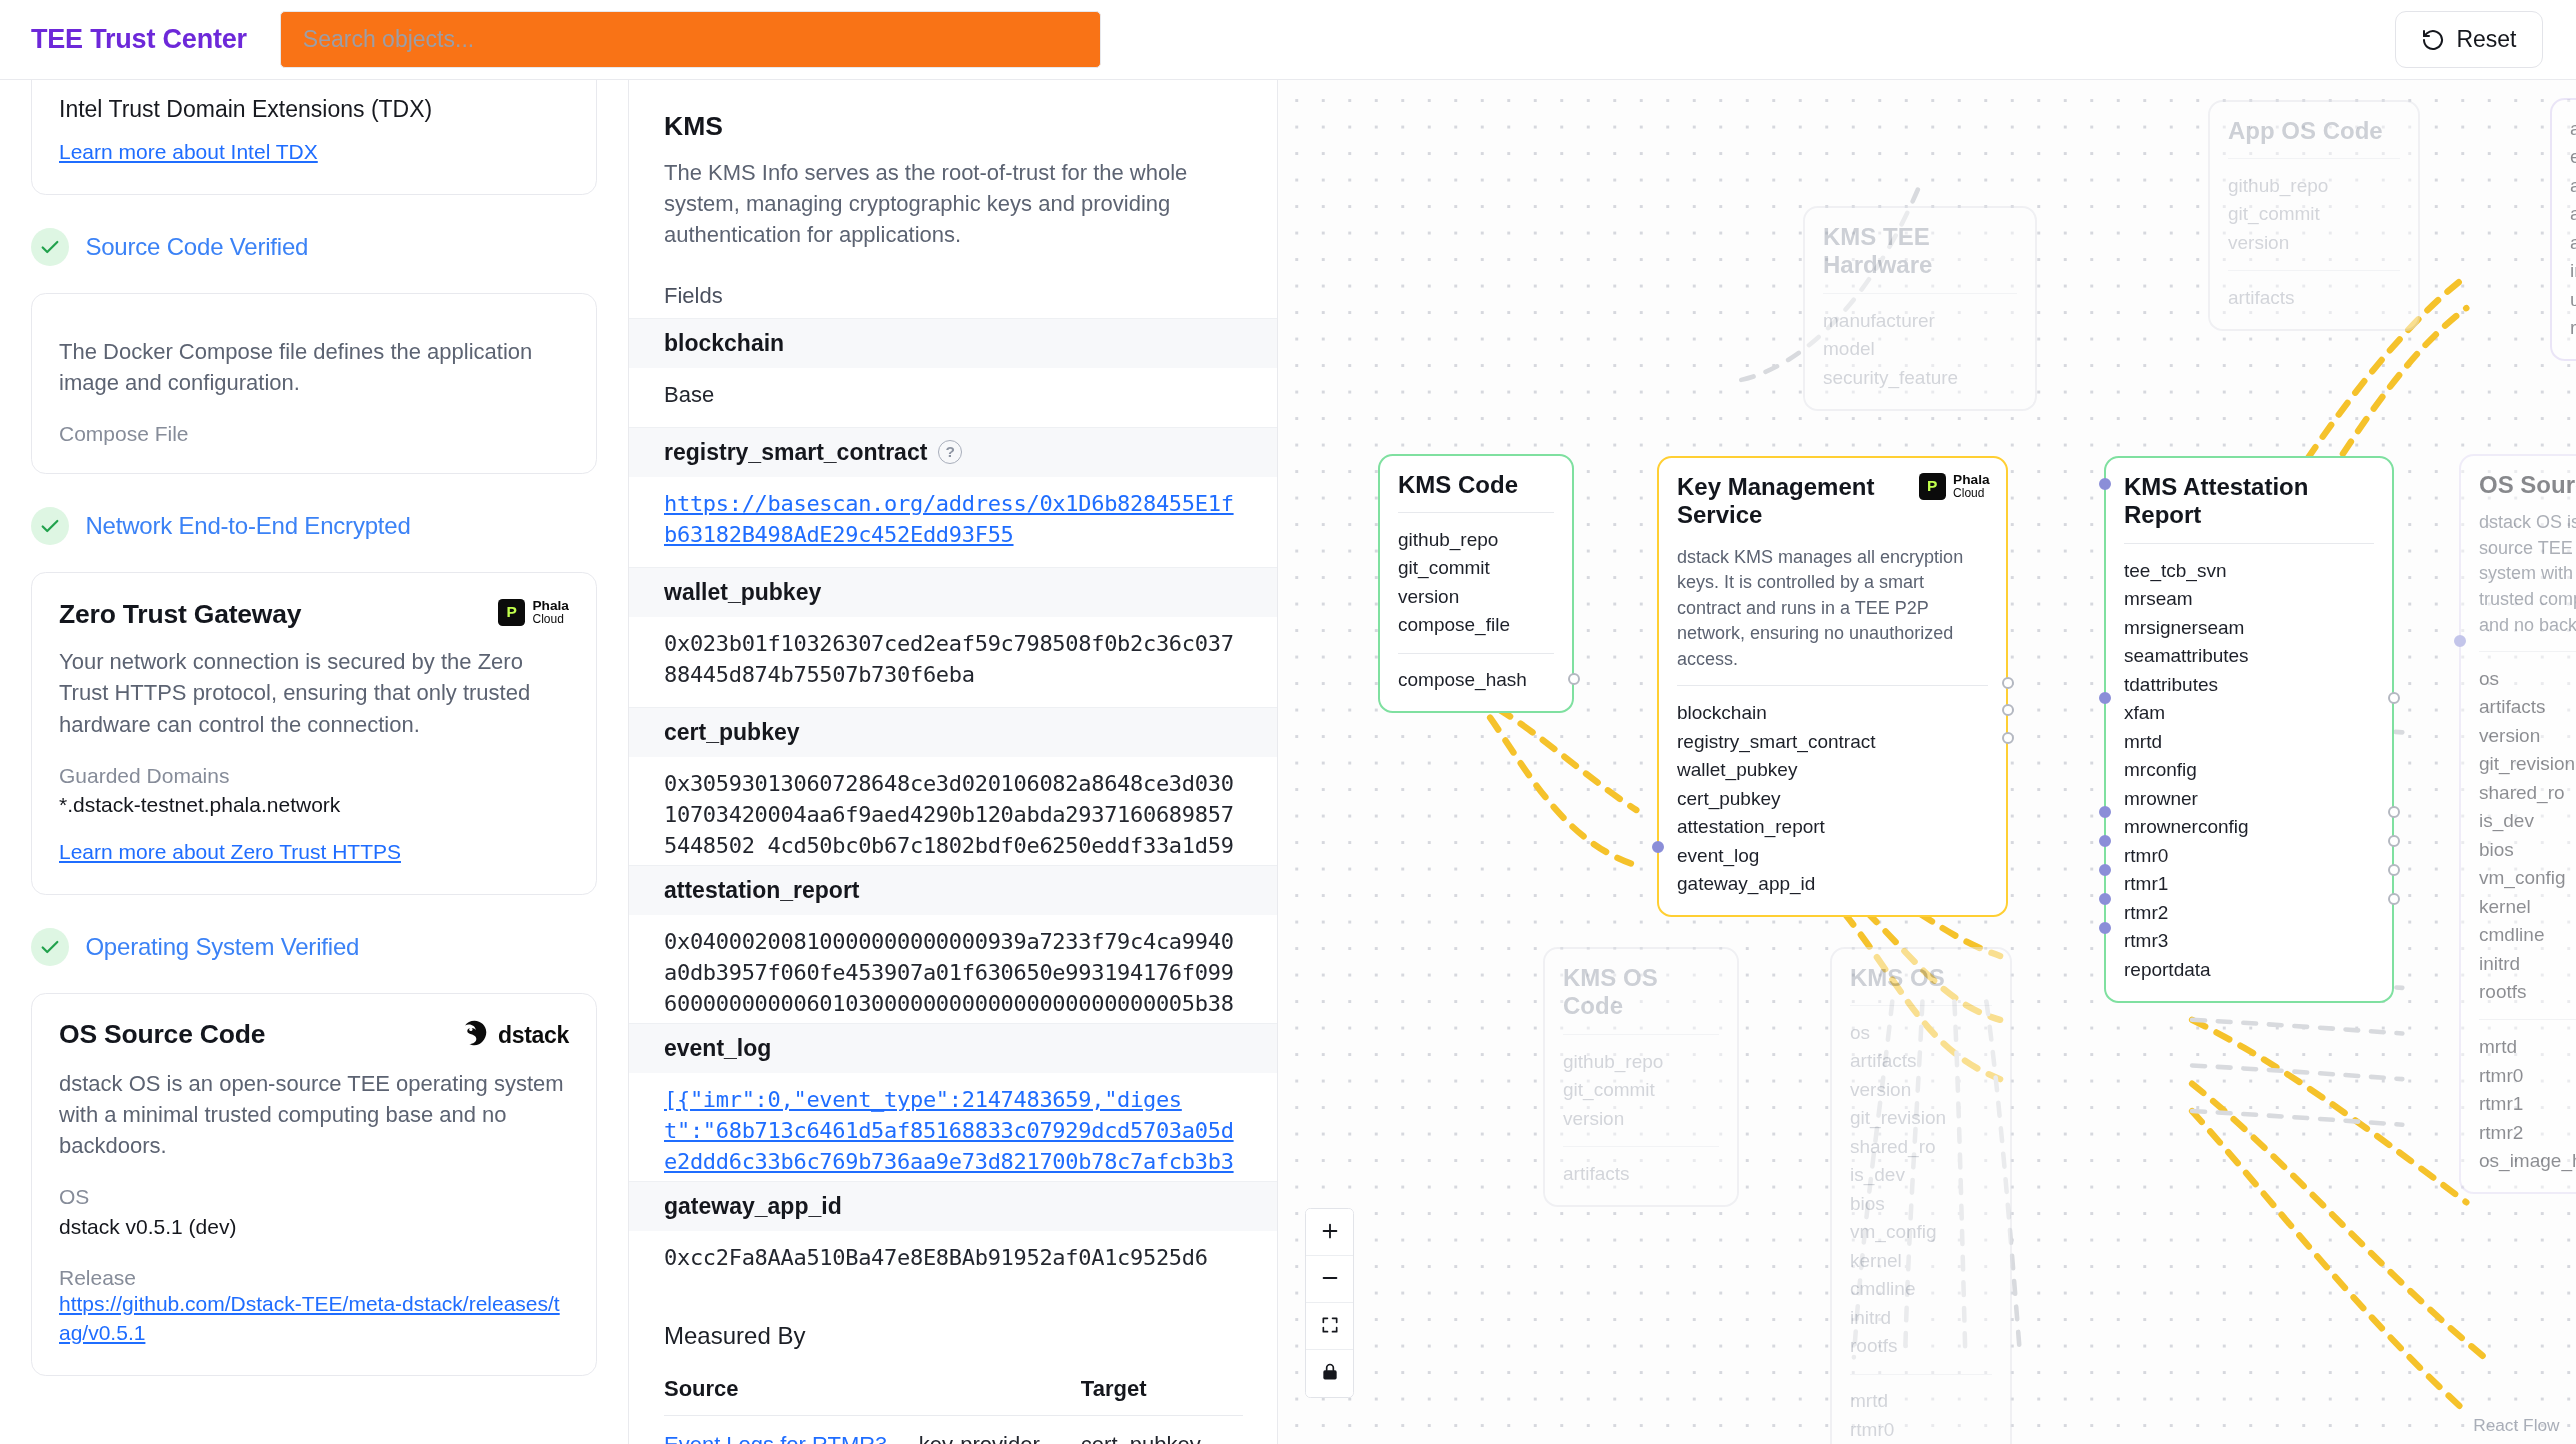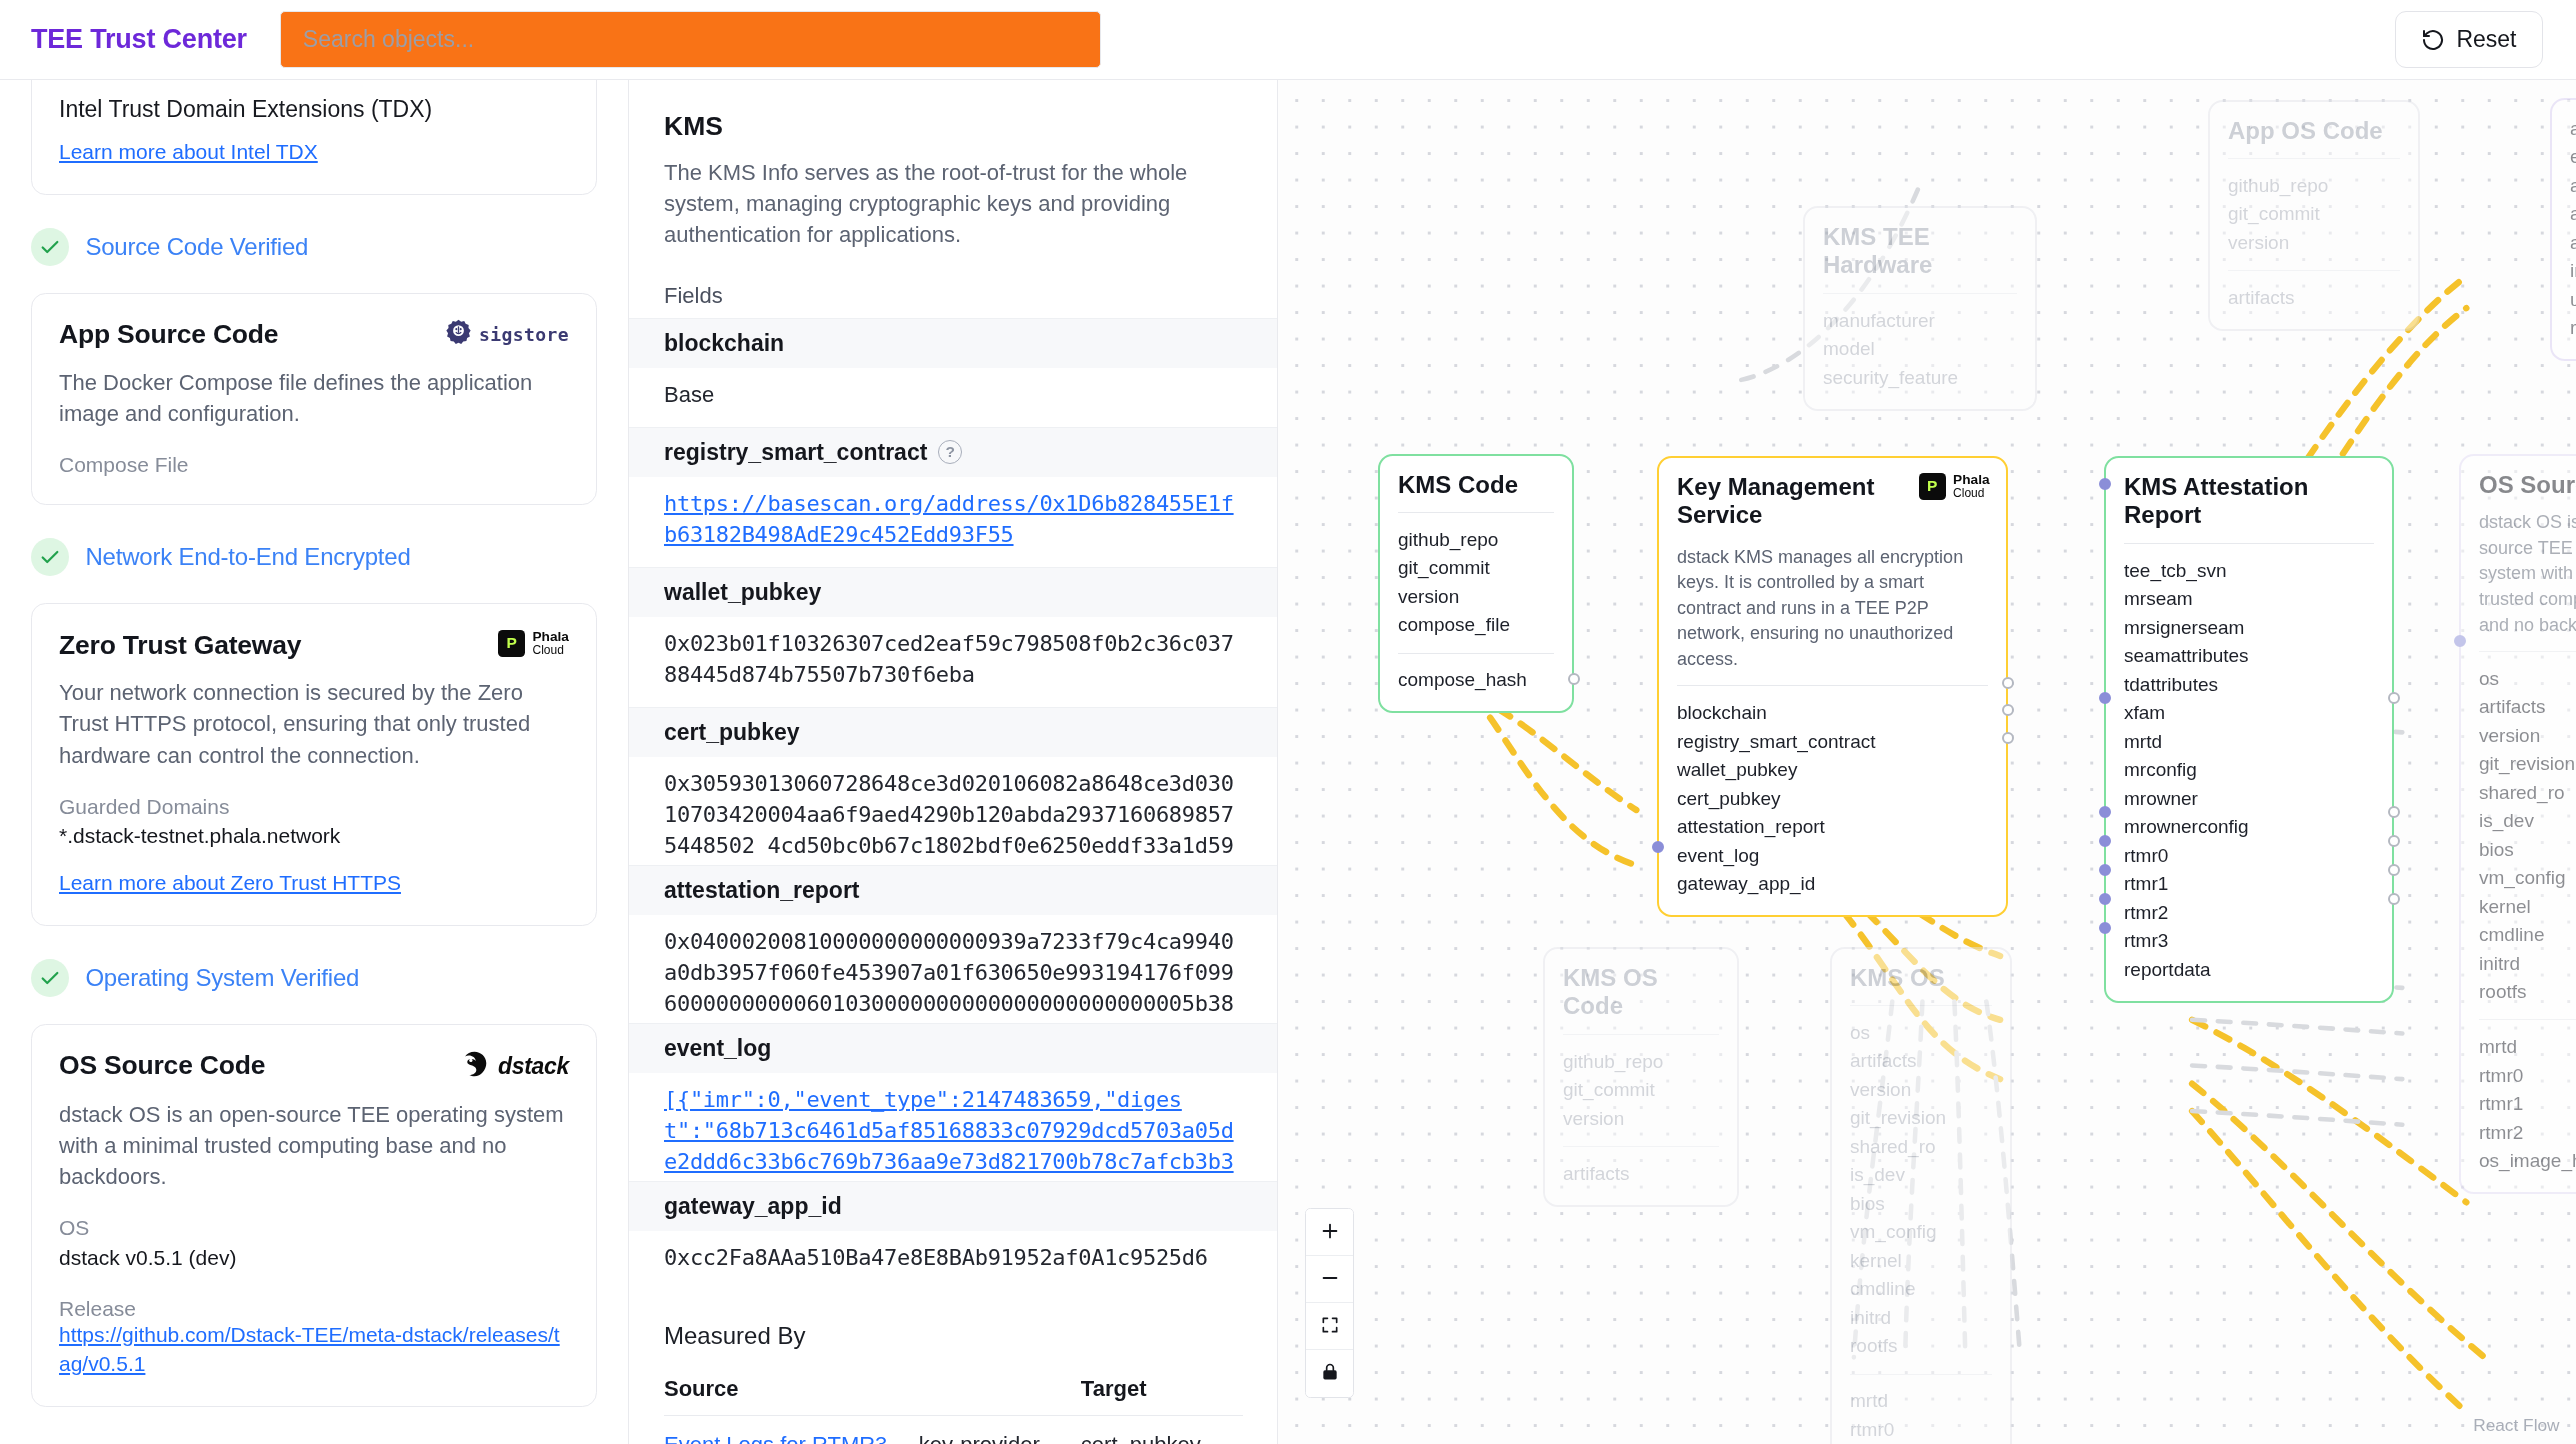--- a/index.html
+++ b/index.html
@@ -82,21 +82,21 @@
 
   .badge-sigstore { display: flex; align-items: center; gap: 7.3px; }
   .badge-sigstore .txt { font-size: 18px; font-weight: 700; color: #3b3a72; letter-spacing: 0.4px; font-family: "DejaVu Sans Mono", monospace; }
   .badge-phala { display: flex; align-items: center; gap: 7.3px; }
   .badge-phala .ph-mark { width: 27px; height: 27px; background: #0b0b0b; border-radius: 4.6px; display:flex; align-items:center; justify-content:center; }
   .badge-phala .ph-mark span { color:#c2ff4d; font-size: 15.5px; font-weight:700; line-height:1; }
   .badge-phala .ph-txt { line-height: 1.05; }
   .badge-phala .ph-txt b { display:block; font-size: 13.7px; color:#0b0b0b; font-weight:700; }
   .badge-phala .ph-txt i { display:block; font-size: 12px; color:#0b0b0b; font-style:normal; }
   .badge-dstack { display: flex; align-items: center; gap: 9px; }
-  .badge-dstack .dk-txt { font-size: 23px; font-weight: 700; color: #0c0c0c; letter-spacing: -0.3px; font-style: italic; }
+  .badge-dstack .dk-txt { font-size: 23px; font-weight: 700; color: #0c0c0c; letter-spacing: -0.3px; }
 
   
   .detail {
     width: 649px; flex: 0 0 649px;
     border-right: 0.9px solid #e9eaee;
     background: #fff;
     overflow: hidden;
     padding: 0 0 0 0;
   }
   .detail-pad { padding: 31px 35px 0 35px; }
@@ -215,36 +215,20 @@
         <div class="section-head">
           <span class="check-circle">
             <svg width="22" height="22" viewBox="0 0 24 24" fill="none" stroke="#22a24d" stroke-width="2.4" stroke-linecap="round" stroke-linejoin="round">
                 <path d="M4 12.5l5 5L20 6.5"></path>
               </svg>
           </span>
           <span class="section-title">Source Code Verified</span>
         </div>
 
         <div class="card">
-          <div class="card-title-row">
-            <div class="card-title">App Source Code</div>
-            <div class="badge-sigstore">
-              <span>
-                <svg width="27" height="27" viewBox="0 0 32 32">
-                  <path fill="#3b3a72" d="M16 1l3.1 2.2 3.7-.9 1.7 3.4 3.6 1.3-.3 3.8 2.6 2.8-2 3.3 1.1 3.7-3.3 1.9-.8 3.7-3.8.4-2.4 3-3.2-1.6-3.2 1.6-2.4-3-3.8-.4-.8-3.7L2.5 20.6l1.1-3.7-2-3.3 2.6-2.8-.3-3.8L7.5 5.7 9.2 2.3l3.7.9L16 1z"></path>
-                  <circle cx="16" cy="13.8" r="6.4" fill="#fff"></circle>
-                  <circle cx="13.4" cy="12" r="1.2" fill="#3b3a72"></circle>
-                  <circle cx="18.6" cy="12" r="1.2" fill="#3b3a72"></circle>
-                  <path d="M13.2 16c1.6 1.5 4 1.5 5.6 0" stroke="#3b3a72" stroke-width="1.4" fill="none" stroke-linecap="round"></path>
-                  <rect x="15.2" y="8.6" width="1.6" height="8" rx="0.8" fill="#3b3a72"></rect>
-                </svg>
-              </span>
-              <span class="txt">sigstore</span>
-            </div>
-          </div>
           <div class="card-desc">The Docker Compose file defines the application image and configuration.</div>
           <div class="field-label">Compose File</div>
         </div>
 
         <div class="section-head">
           <span class="check-circle">
             <svg width="22" height="22" viewBox="0 0 24 24" fill="none" stroke="#22a24d" stroke-width="2.4" stroke-linecap="round" stroke-linejoin="round">
                 <path d="M4 12.5l5 5L20 6.5"></path>
               </svg>
           </span>

